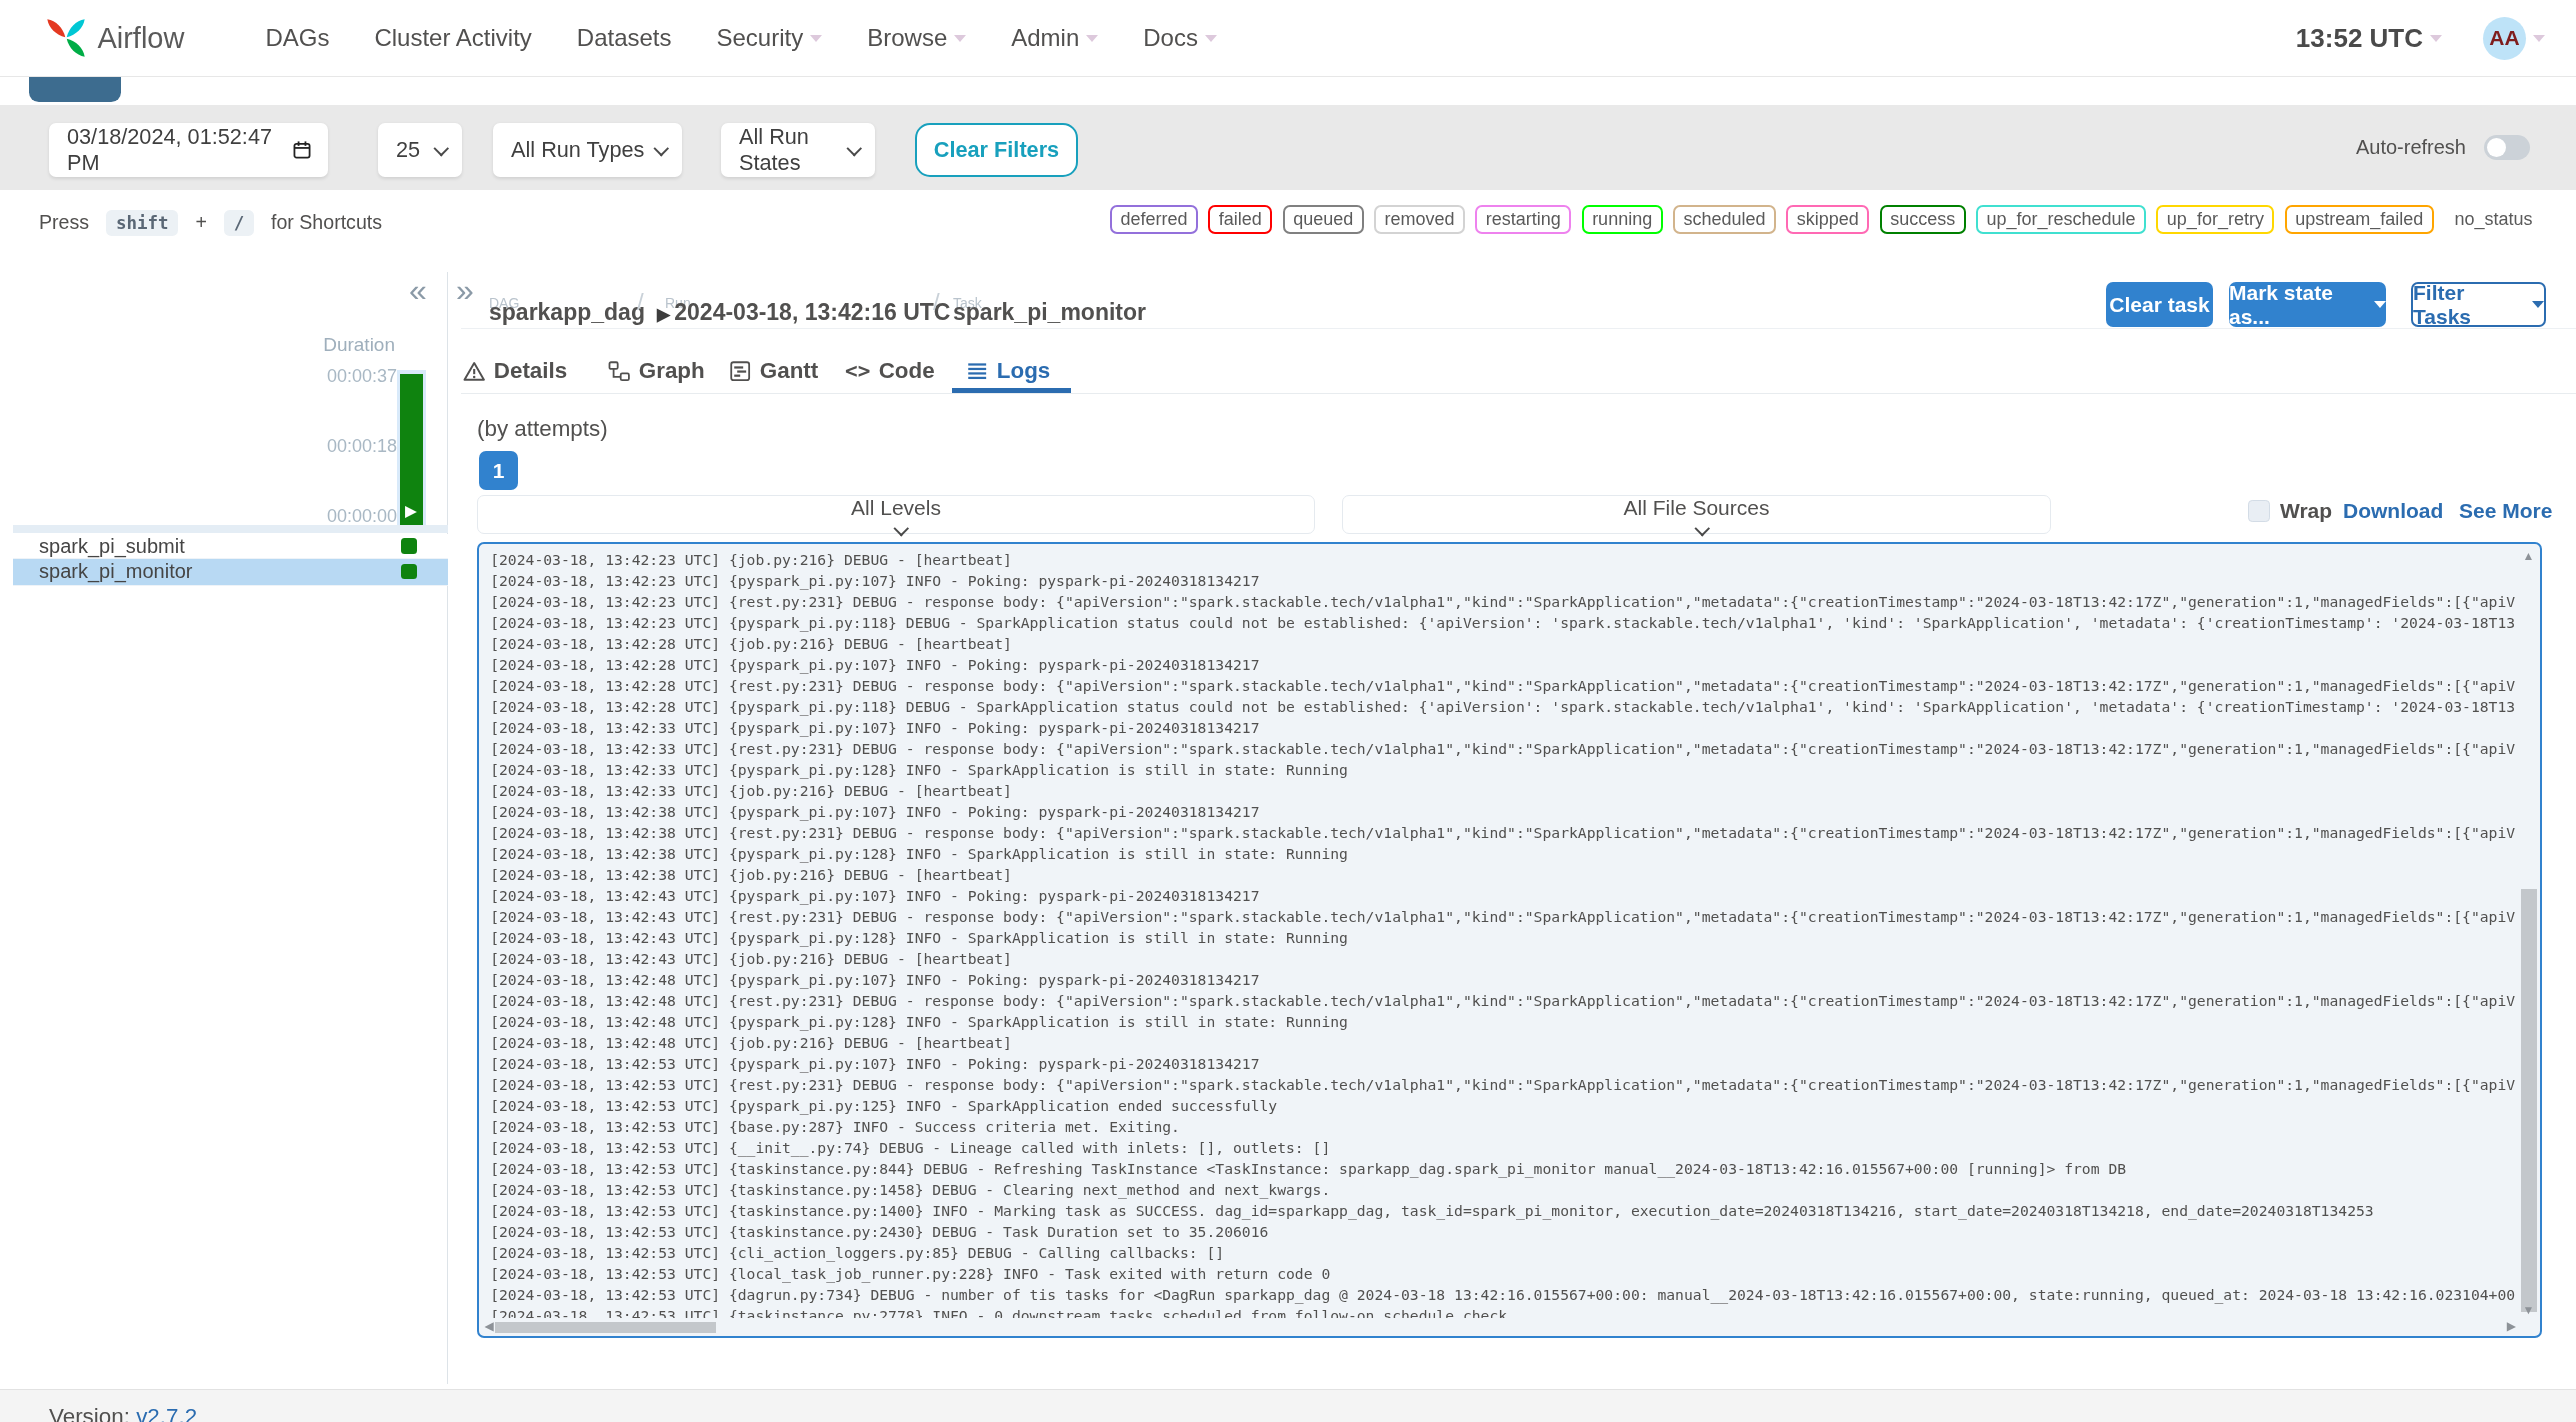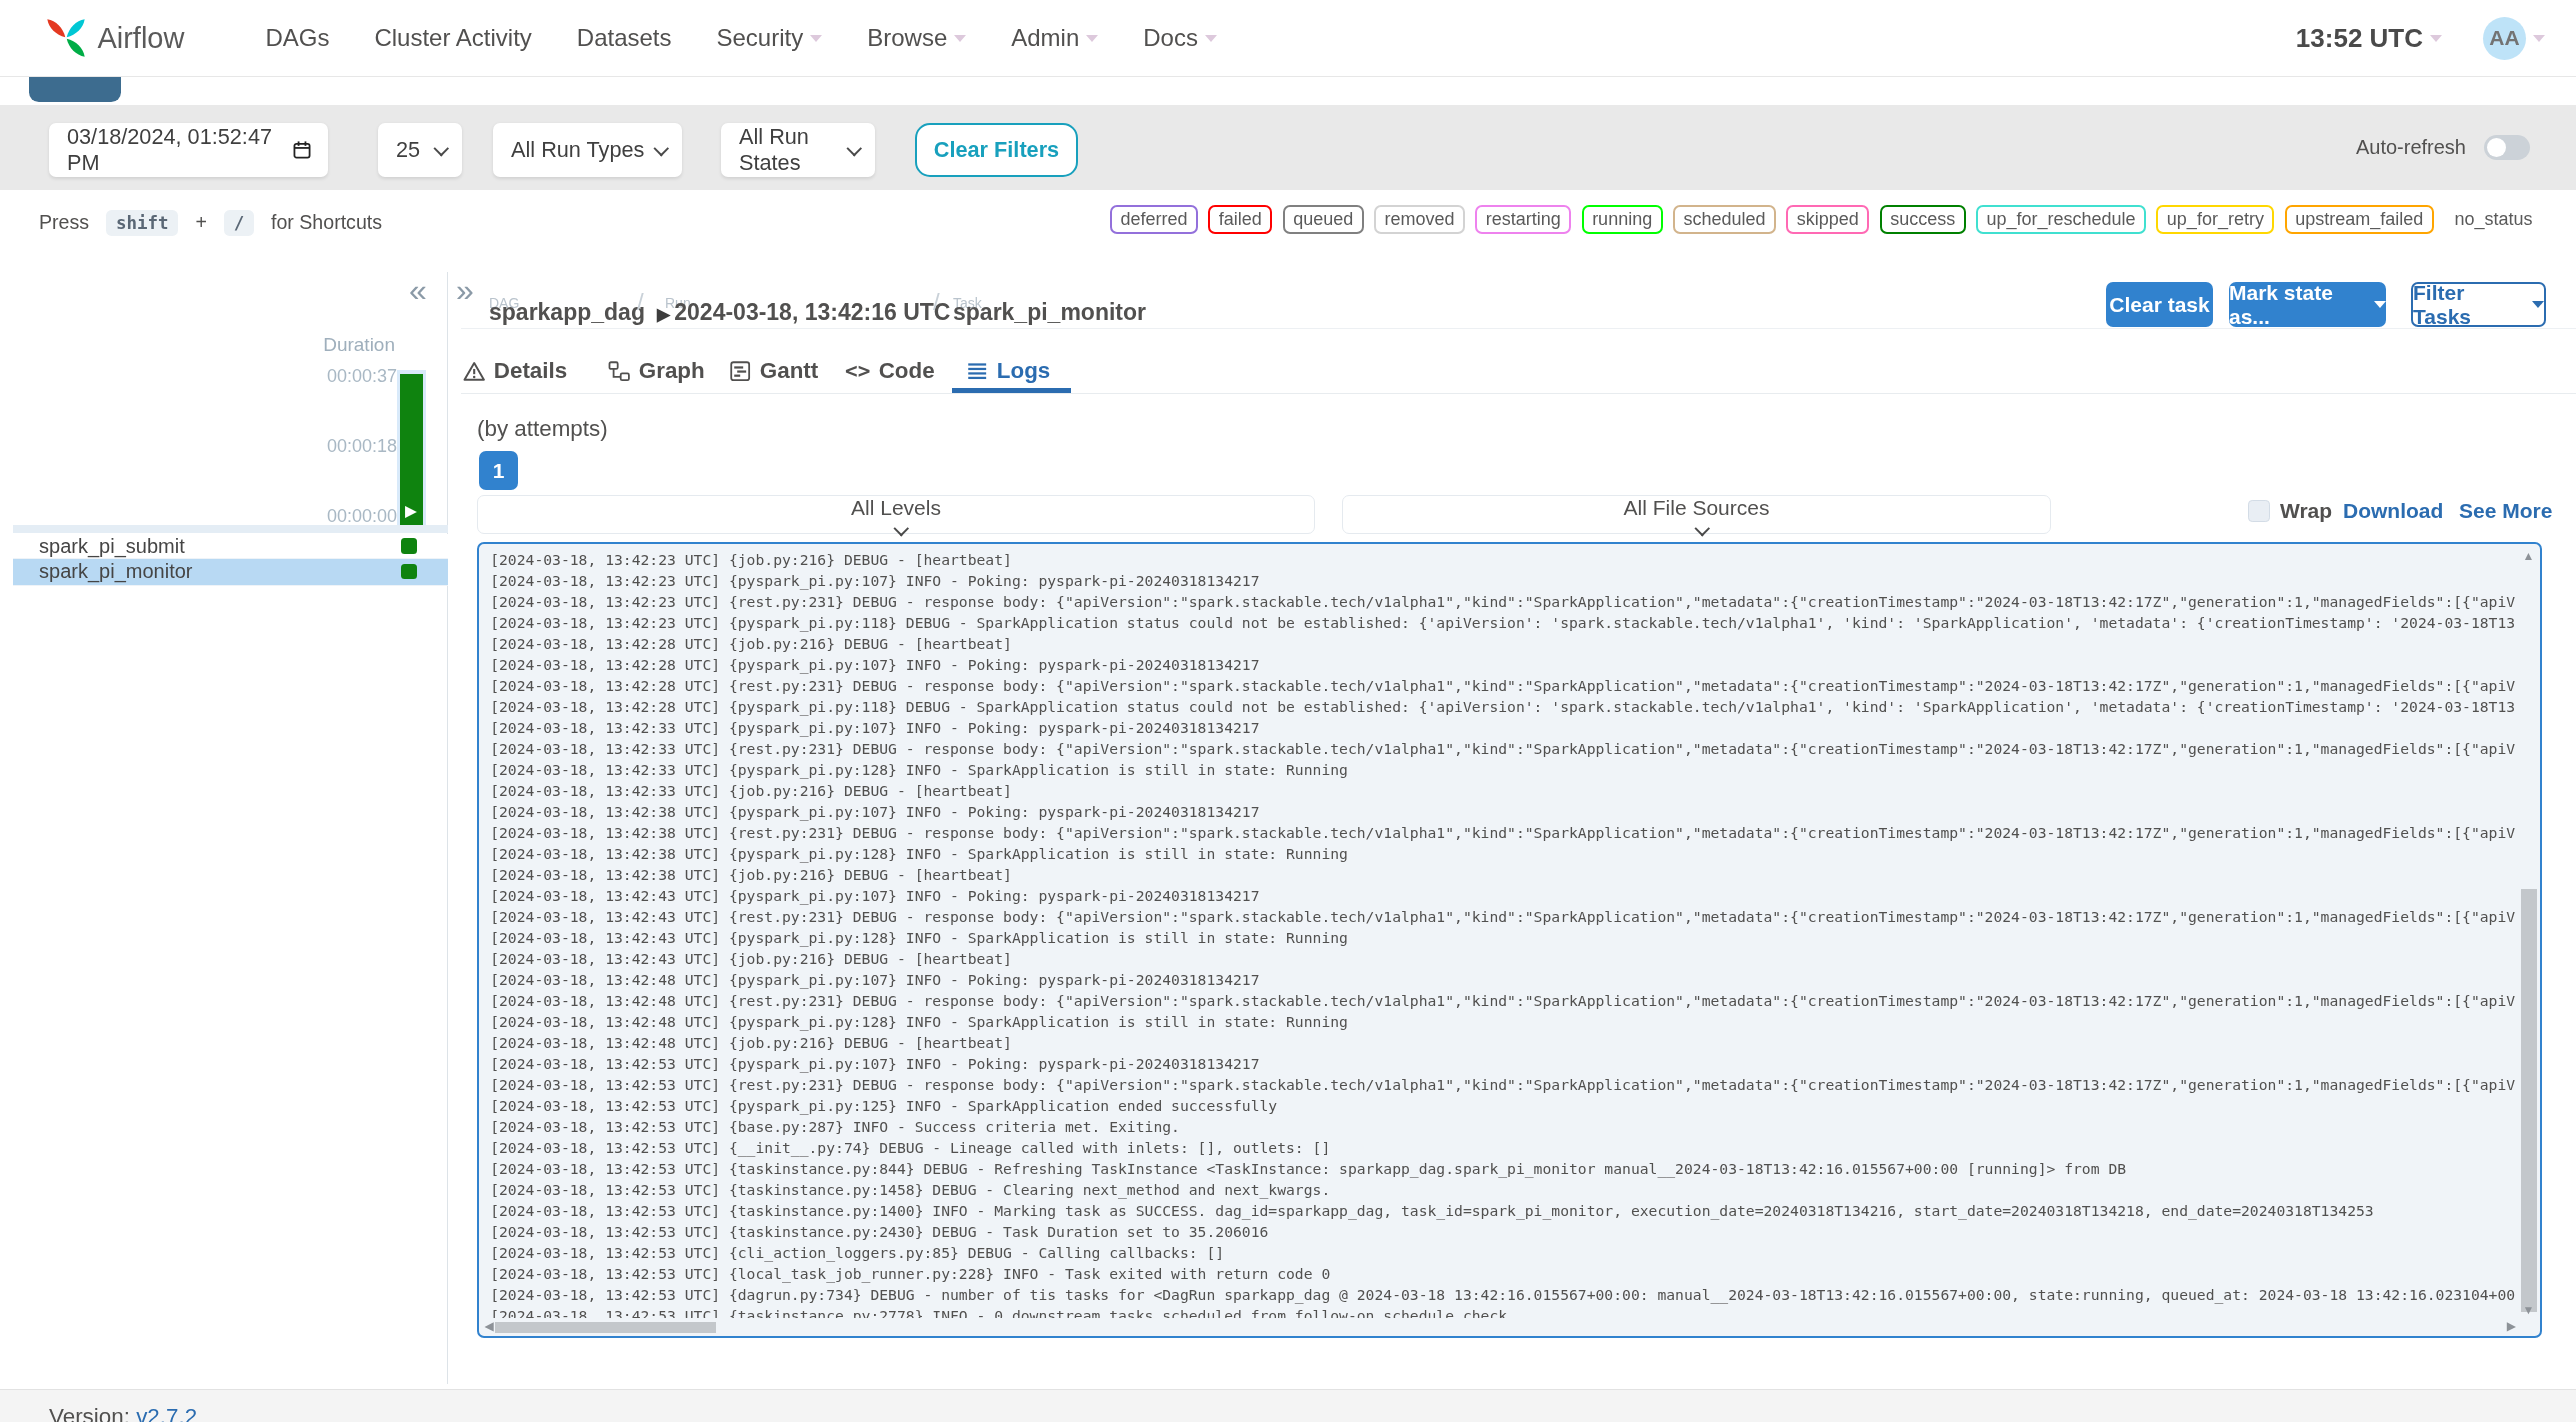--- a/index.html
+++ b/index.html
@@ -13,21 +13,21 @@
   .logo-svg { width:46px; height:46px; margin-left:43px; }
   .brand { font-size:29px; color:#5a5a5a; margin-left:8.4px; font-weight:400; }
   .nav-items { display:flex; margin-left:81px; gap:45px; font-size:24px; color:#51504f; align-items:center; }
   .nav-item { display:flex; align-items:center; cursor:pointer; }
   .caret { display:inline-block; width:0; height:0; border-left:6.3px solid transparent;
            border-right:6.3px solid transparent; border-top:7.7px solid #ddc9dc; margin-left:7px; }
   .caret.white { border-top-color:#fff; }
   .caret.blue { border-top-color:#2b6cb0; }
   .nav-right { margin-left:auto; display:flex; align-items:center; margin-right:31px; }
   .clock { font-size:26px; font-weight:700; color:#4a4a4a; }
-  .avatar { width:43px; height:43px; border-radius:50%; background:#bee3f8; color:#737373;
+  .avatar { width:43px; height:43px; border-radius:50%; background:#bee3f8; color:#7f1d1d;
             font-weight:700; font-size:21px; display:flex; align-items:center; justify-content:center; margin-left:41px; }
 
   
   .partial-btn { position:absolute; left:29px; top:49px; width:92px; height:53px;
                  background:#3d6c8f; border-radius:9.8px; z-index:1; }
 
   
   .filter-panel { position:absolute; left:0; top:105px; width:2576px; height:85px; background:#e9e9e9; }
   .ctl { position:absolute; top:18px; height:54px; background:#fff; border-radius:7px;
          box-shadow:0 1.4px 3.5px rgba(0,0,0,.10); display:flex; align-items:center;

